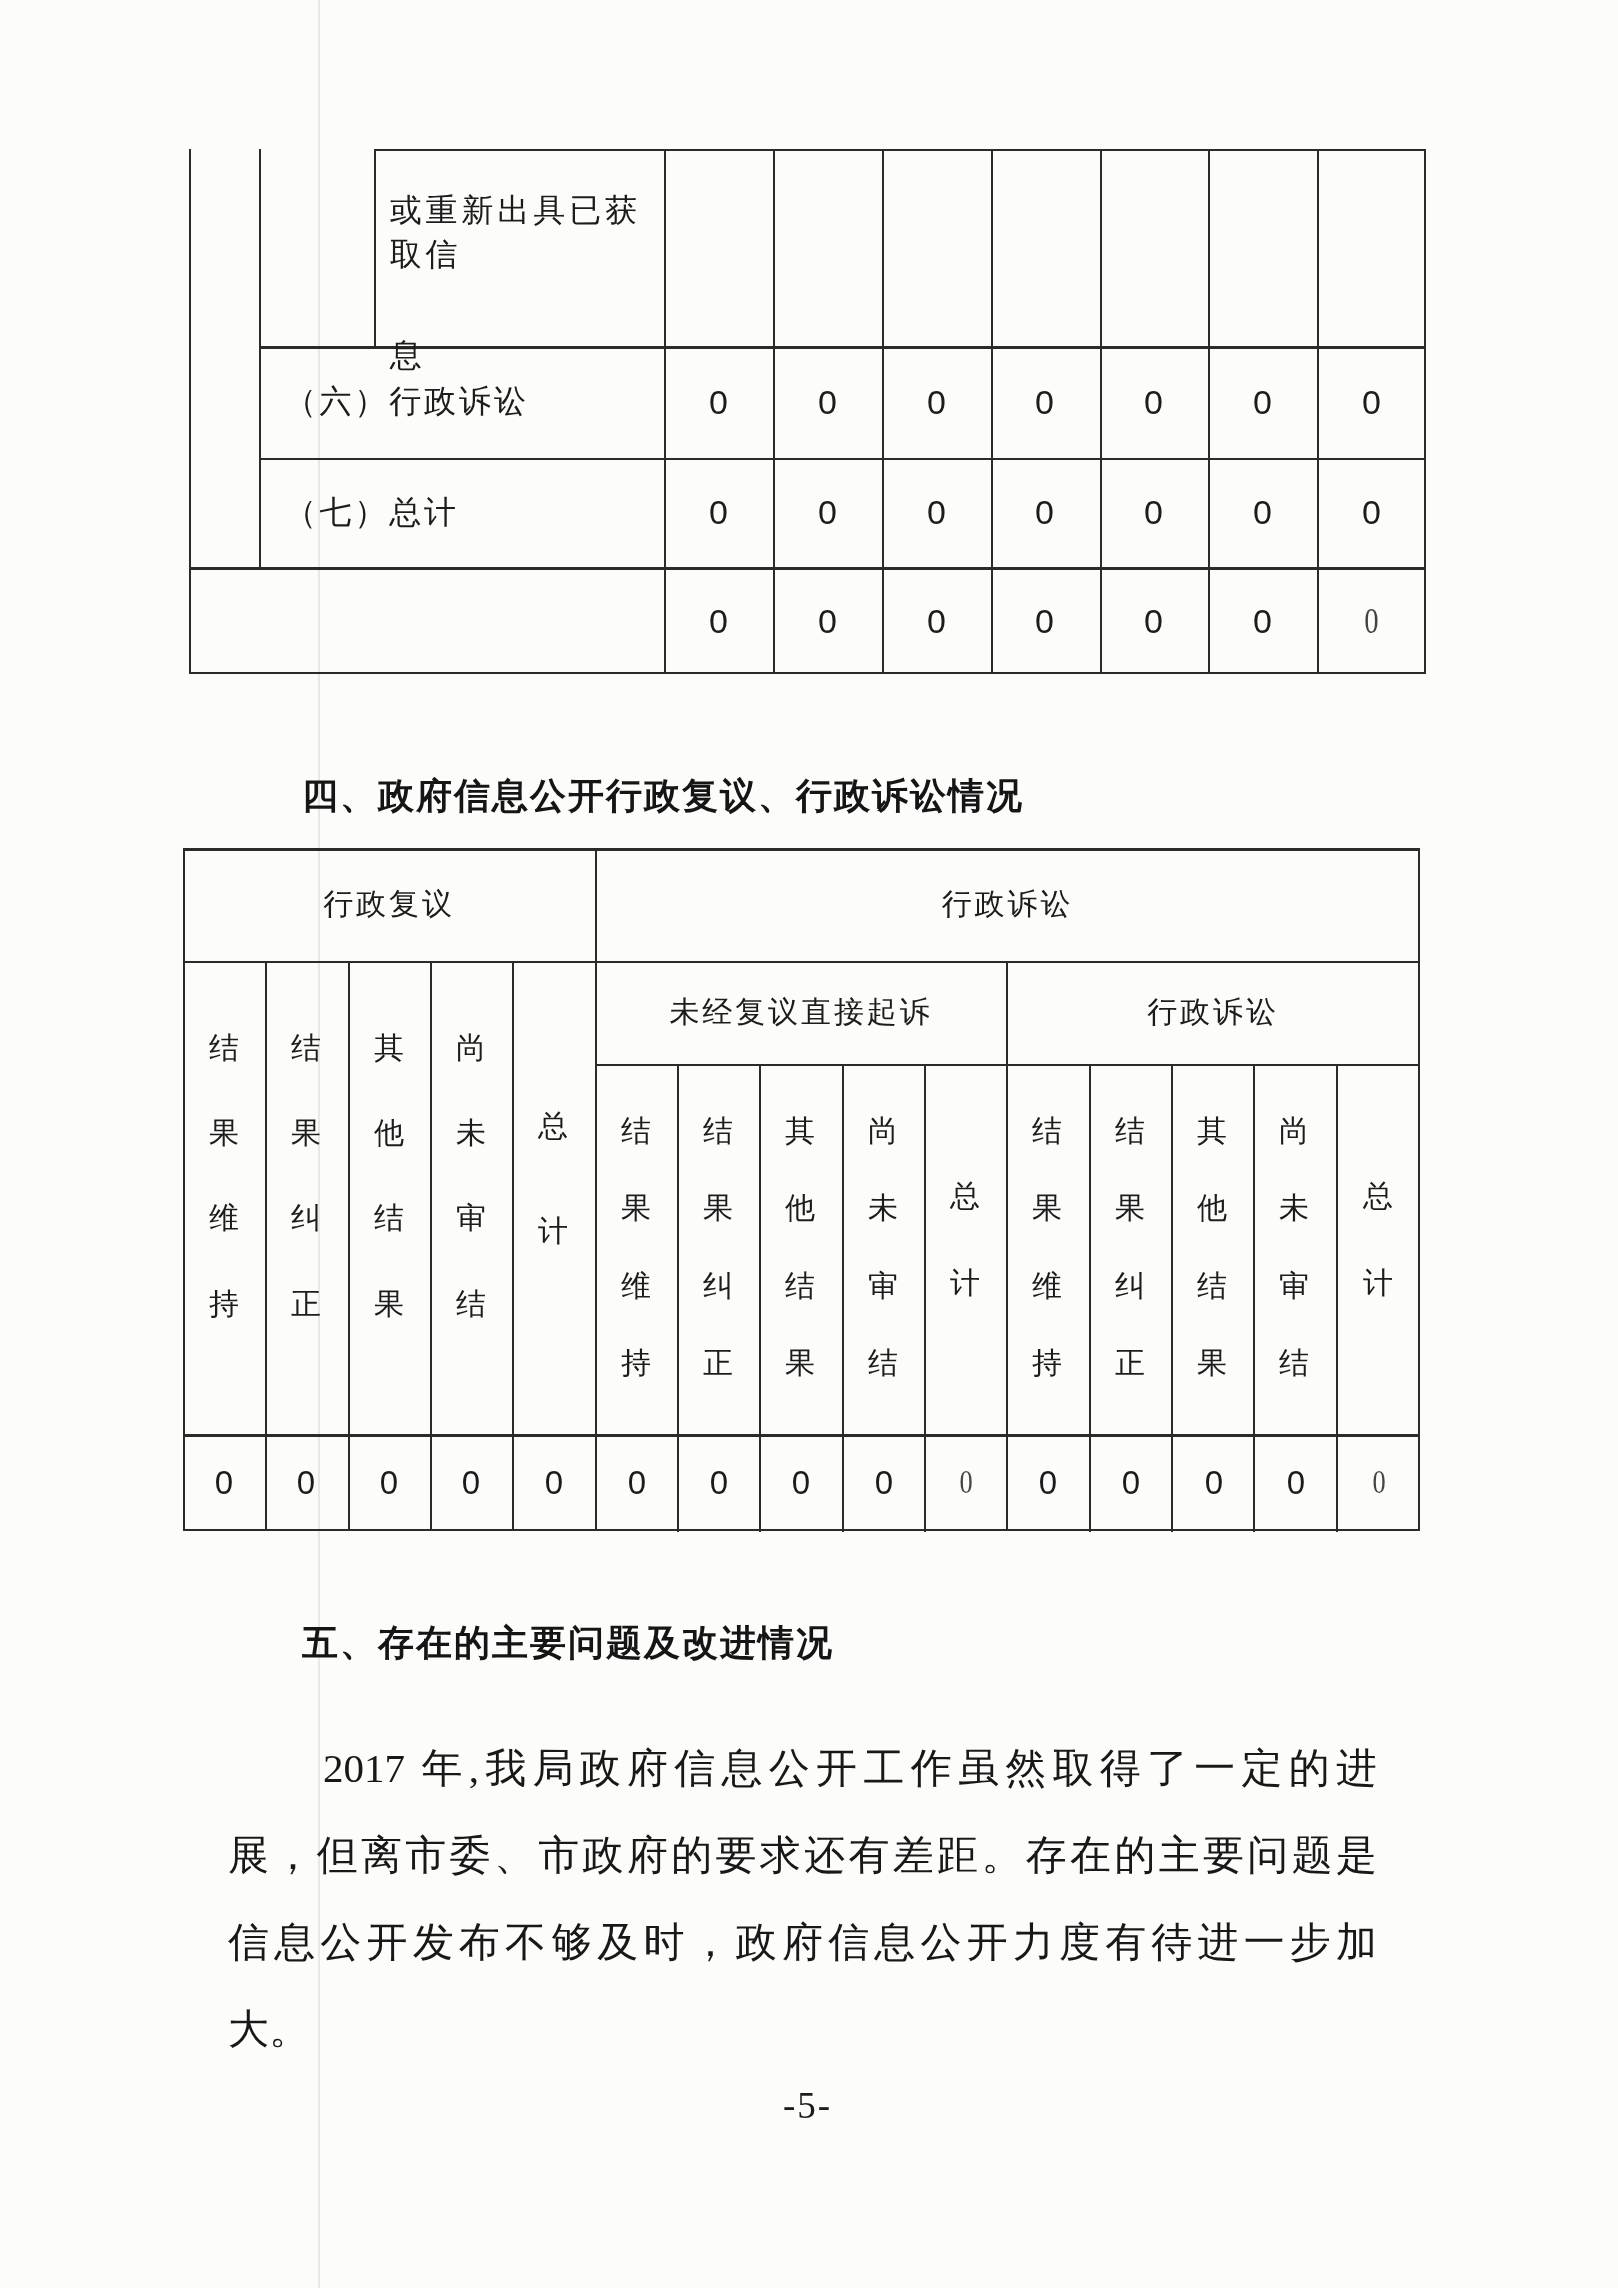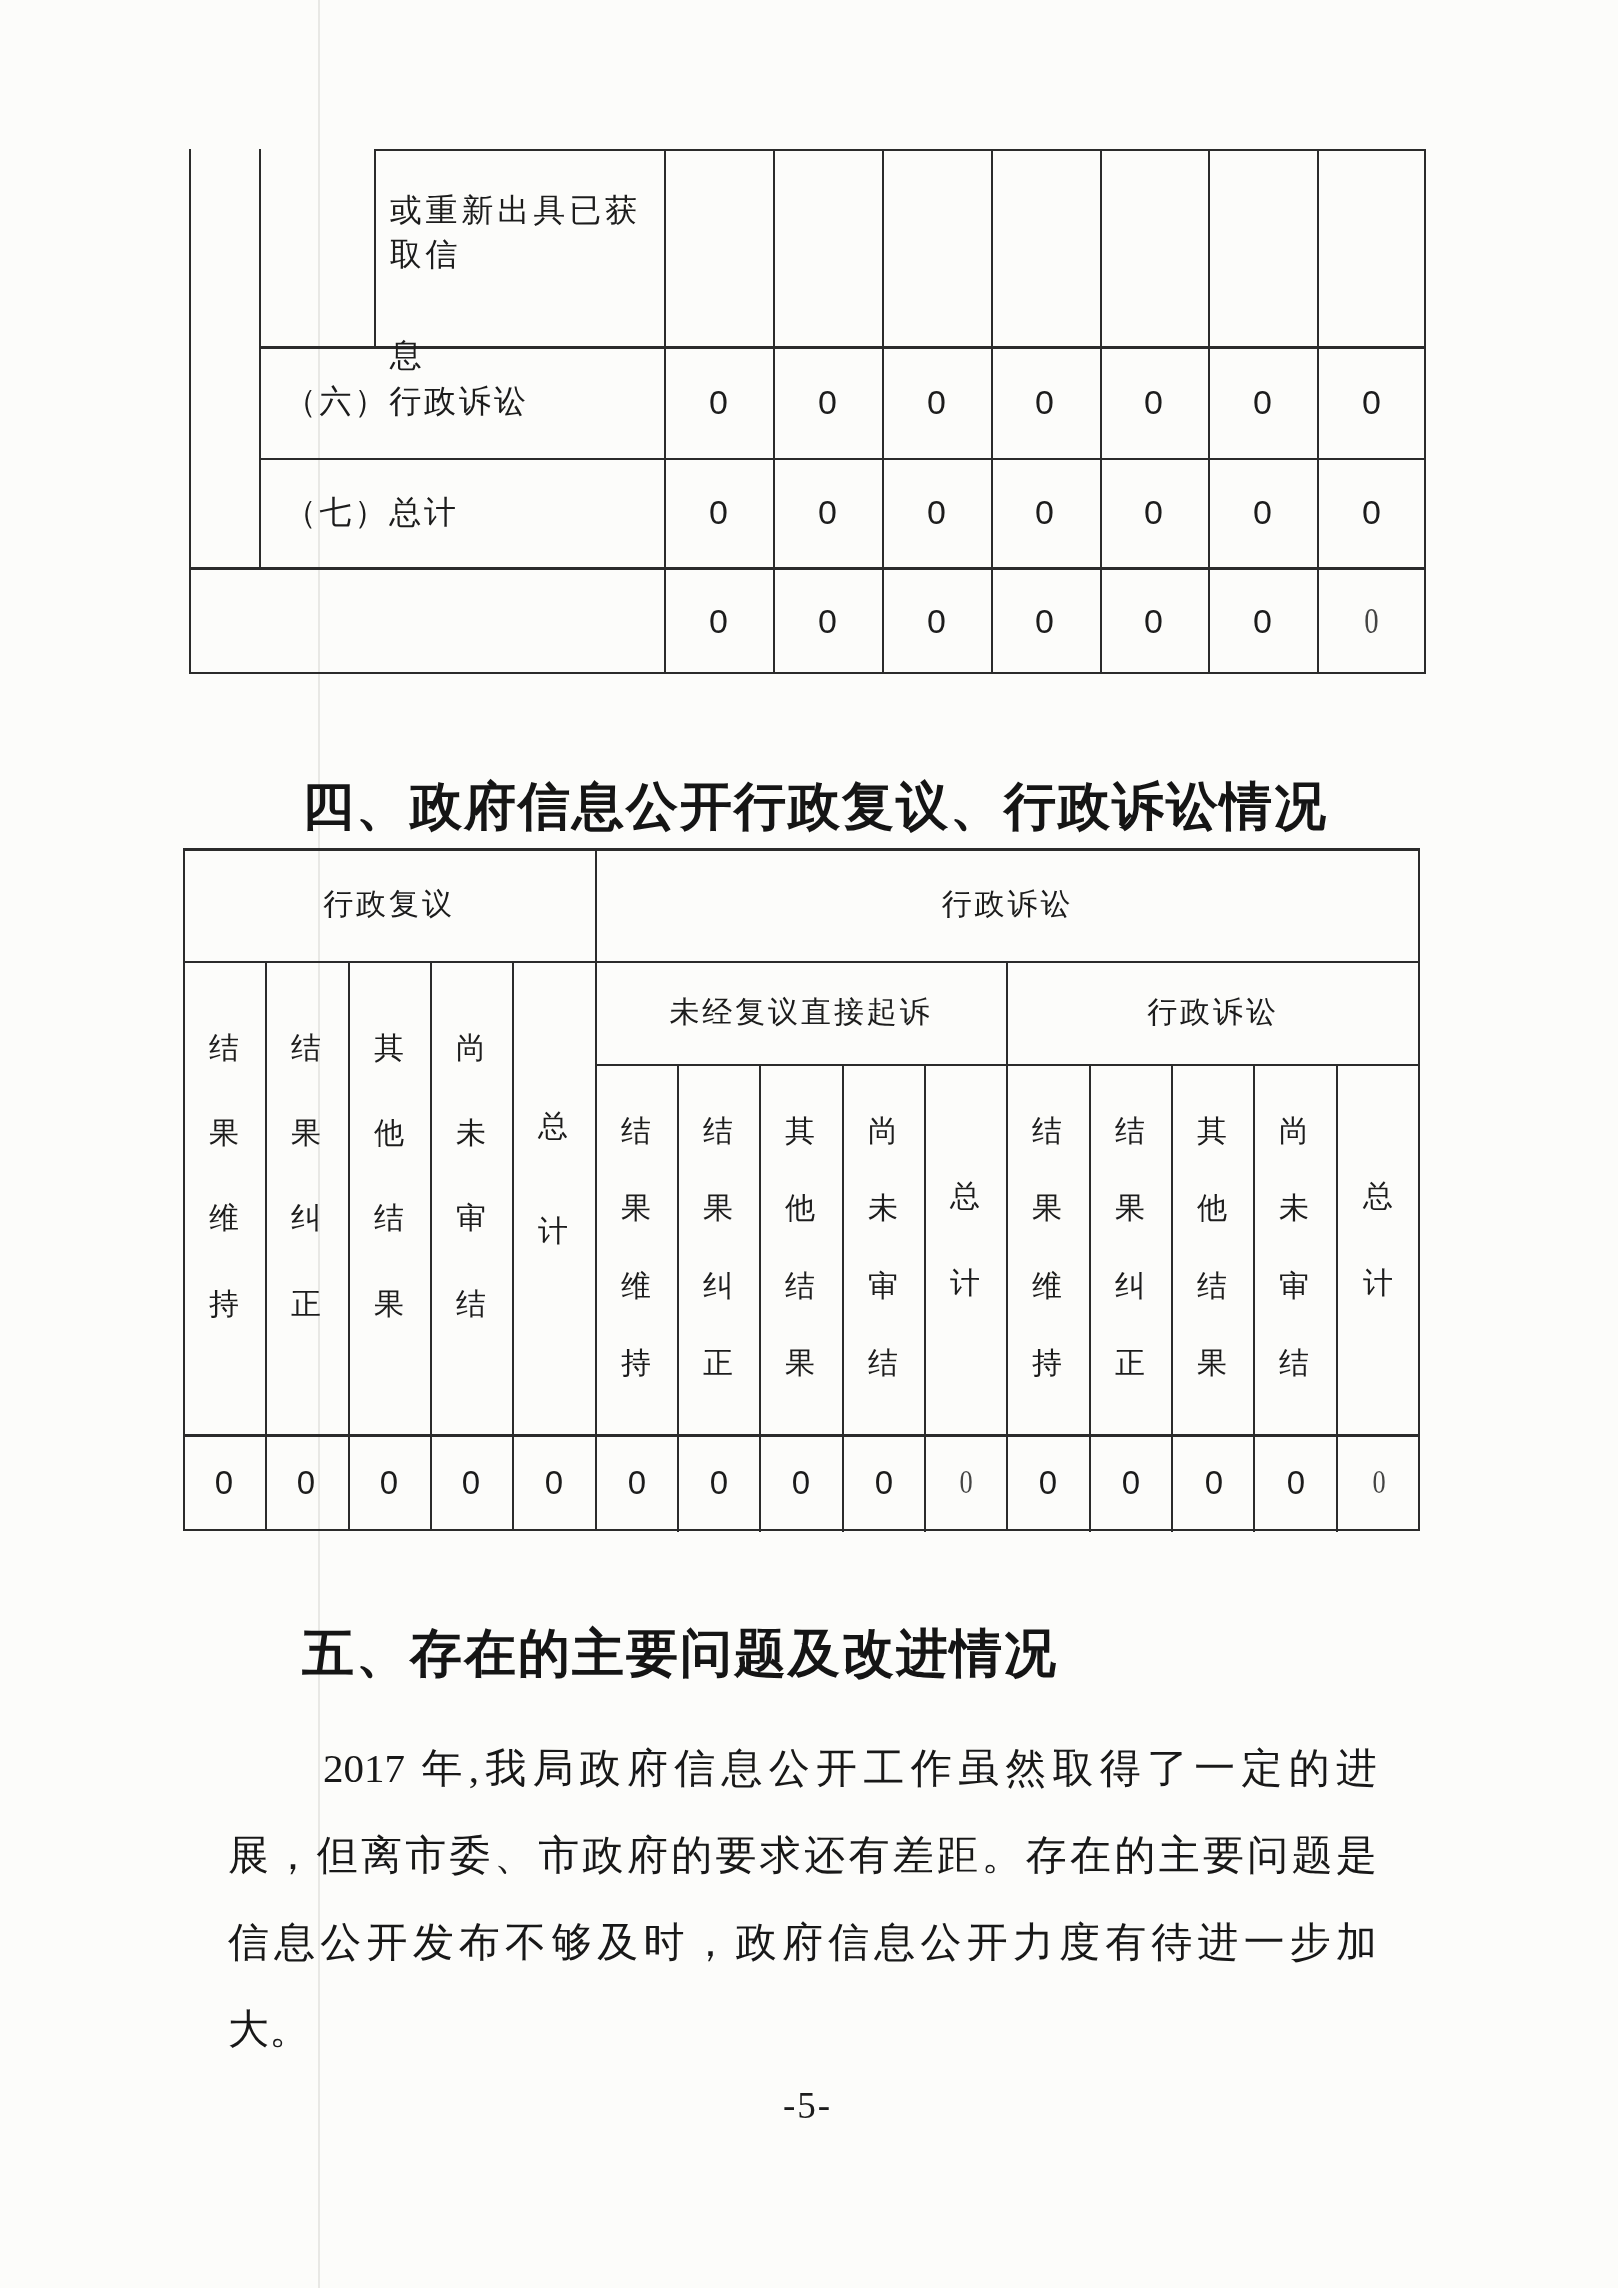--- a/index.html
+++ b/index.html
@@ -43,21 +43,21 @@
   .vlabel-cell.tall.short{justify-content:center;padding:0 0 39px;row-gap:73px;}
   .vlabel-cell.mid{top:216px;height:370px;justify-content:space-evenly;padding:5.9px 0 9.8px;}
   .vlabel-cell.mid.short{justify-content:center;padding:0 0 19.6px;row-gap:55px;}
 
   .zero-cell{position:absolute;top:0;height:100%;display:flex;align-items:center;justify-content:center;font-size:34px;font-family:"Liberation Sans","DejaVu Sans",sans-serif;}
   .zero-cell.light{font-family:"Liberation Serif",serif;opacity:.82;transform:scaleX(.8);font-size:36px;}
   .t2-zrow{position:absolute;left:0;top:586px;width:1237px;height:97px;}
   .t2-zrow .zero-cell{font-size:33px;}
 
   
-  .sec-heading{position:absolute;left:302px;font-family:Liberation Serif, serif;font-weight:bold;font-size:52px;letter-spacing:2px;color:#151515;white-space:nowrap;}
+  .sec-heading{position:absolute;left:302px;font-family:Liberation Serif, serif;font-weight:bold;font-size:36px;letter-spacing:2px;color:#151515;white-space:nowrap;}
   .heading-4{top:772px;}
   .heading-5{top:1619px;}
 
   .para{position:absolute;left:228px;top:1725px;width:1149px;font-size:41px;color:#181818;}
   .para .pline{height:87px;line-height:87px;text-align:justify;text-align-last:justify;white-space:nowrap;}
   .para .pline.indent{box-sizing:border-box;padding-left:95px;}
   .para .pline.last{text-align:left;text-align-last:left;}
 
   .page-num{position:absolute;left:189px;top:2084px;width:1237px;text-align:center;font-size:37px;letter-spacing:2px;}
 </style>

